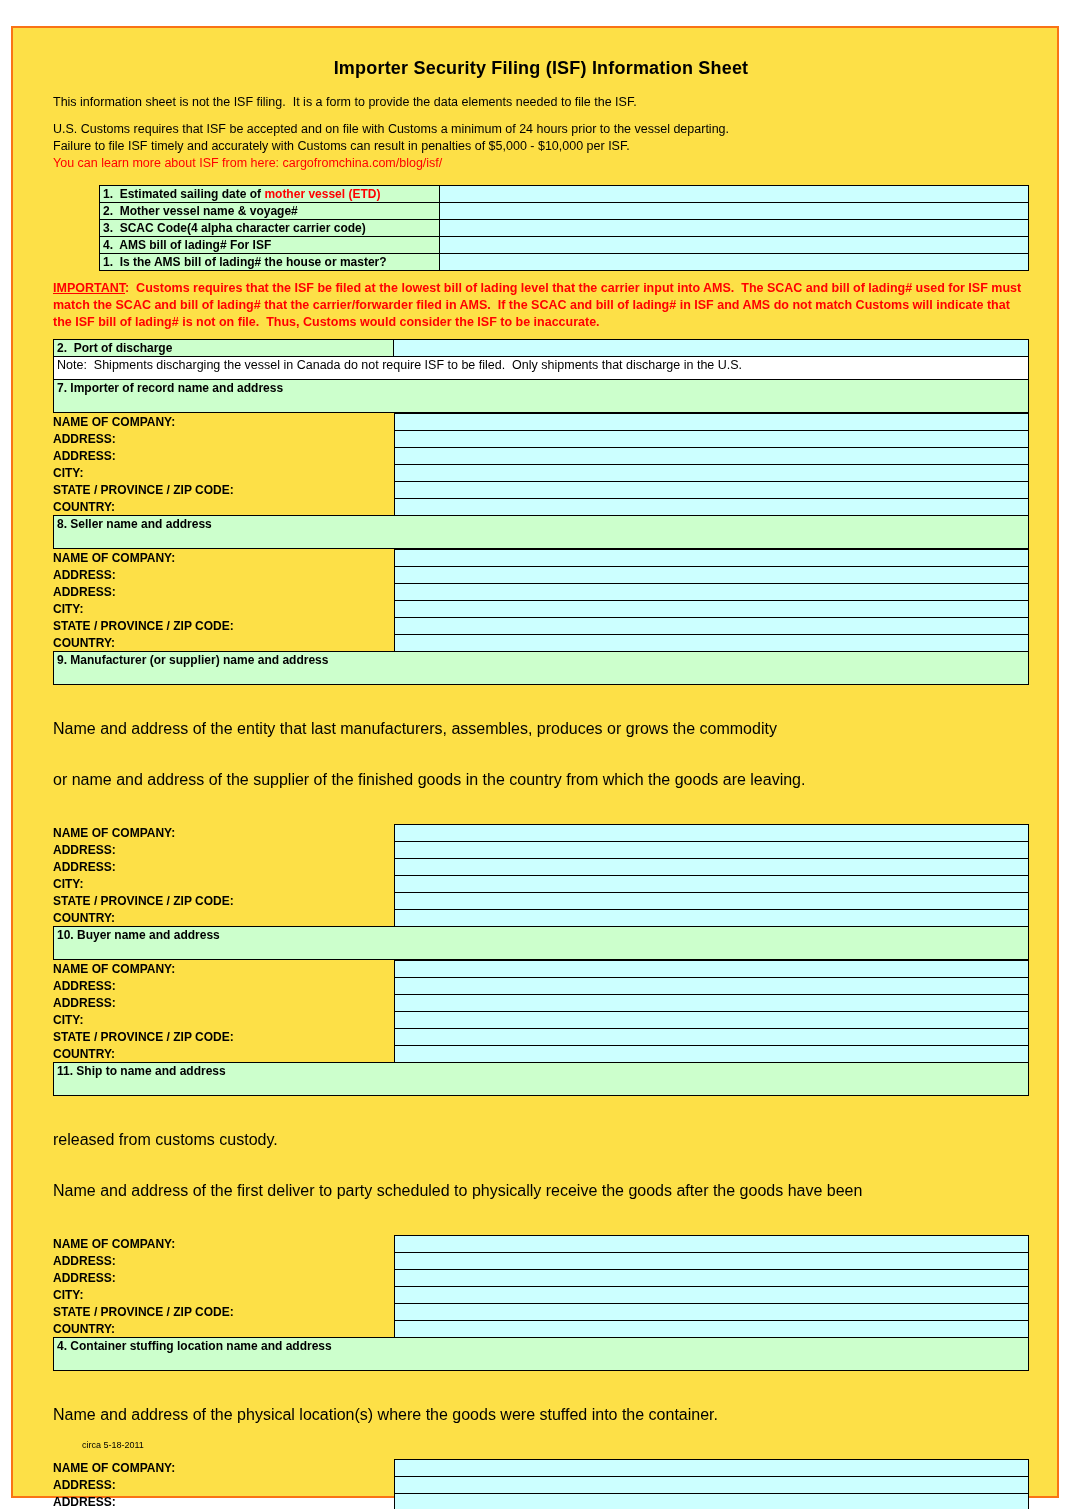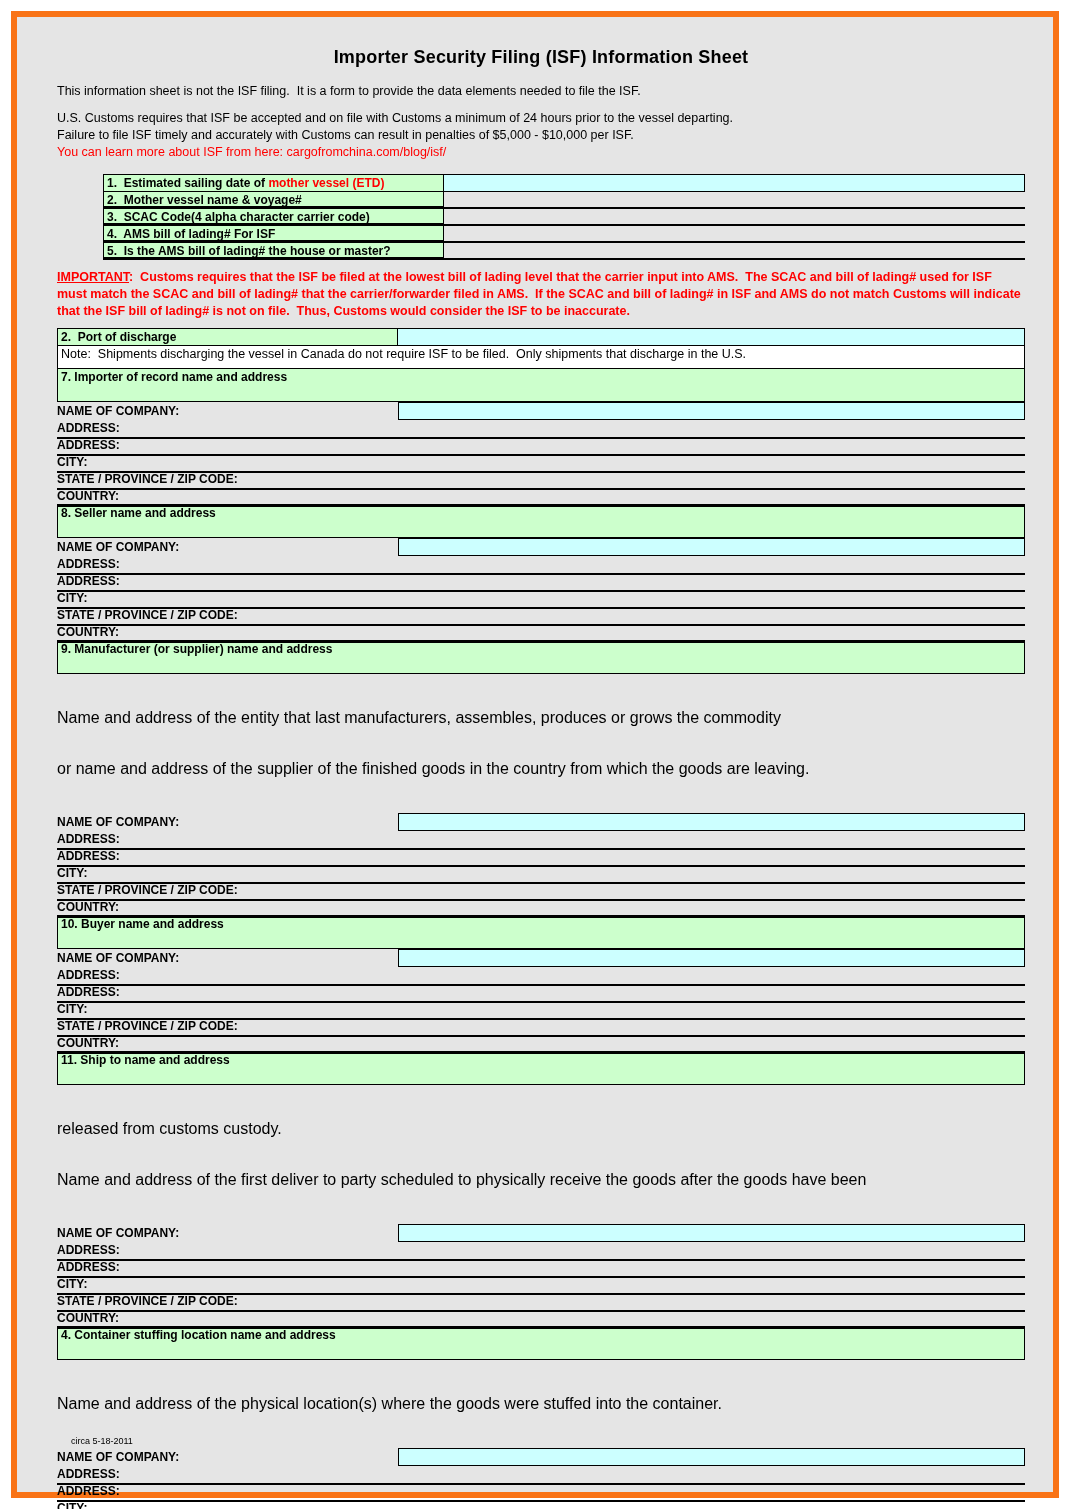--- a/index.html
+++ b/index.html
@@ -1,34 +1,34 @@
 <!DOCTYPE html>
 <html><head>
 <meta charset="utf-8">
 <style>
   * { box-sizing: border-box; margin: 0; padding: 0; }
   html, body { background: #ffffff; }
   body {
     width: 1070px; height: 1509px; position: relative; overflow: hidden;
     font-family: "Liberation Sans", "DejaVu Sans", sans-serif; color: #000;
   }
-  .frame { position: absolute; inset: 11px; border: 6px solid #f97316; background: #e5e5e5; }
+  .frame { position: absolute; inset: 11px; border: 2px solid #f97316; background: #fde047; margin-top: 15px; }
   .content { padding: 30px 28px 0 40px; }
 
   .title { text-align: center; font-size: 18px; font-weight: bold; letter-spacing: 0.2px; }
   .site-link { display: block; text-align: center; font-size: 14px; font-weight: bold;
                color: #1769AA; text-decoration: none; margin-top: 3px; }
 
   .intro { margin-top: 15px; font-size: 12.5px; }
   .line { line-height: 17px; white-space: pre-wrap; }
   .gap10 { height: 10px; }
   .red { color: #FF0000; }
 
   .form-top { margin-top: 13px; padding-left: 46px; }
-  .stack > * + * { margin-top: -1px; flex-direction: column; }
+  .stack > * + * { margin-top: -1px; }
 
   .row { display: flex; height: 18px; }
   .cell { border: 1px solid #000; }
   .glabel { width: 341px; background: #CCFFCC; font-weight: bold; font-size: 12px;
             line-height: 16px; padding: 0 3px; white-space: pre; overflow: hidden; }
   .ginput { flex: 1; background: #CCFFFF; border: 1px solid #000; border-left: none;
             font-size: 12px; line-height: 16px; padding: 0 3px; }
 
   .alabel { width: 341px; font-weight: bold; font-size: 12px; line-height: 18px;
             text-align: left; padding-right: 6px; white-space: pre; }
@@ -38,21 +38,21 @@
   .sec-header { height: 34px; border: 1px solid #000; background: #CCFFCC; font-weight: bold;
                 font-size: 12px; line-height: 16px; padding: 0 3px; white-space: pre; overflow: hidden; }
   .note-row { height: 24px; border: 1px solid #000; background: #fff; font-size: 12.5px;
               line-height: 16px; padding: 0 3px; white-space: pre; overflow: hidden; }
   .sec-note { font-size: 16px; line-height: 17px; white-space: pre-wrap; padding: 1px 0 2px 0; }
 
   .important { margin: 9px 0 8px 0; color: #FF0000; font-weight: bold; font-size: 12.5px;
                line-height: 17px; white-space: pre-wrap; }
   .important .ul { text-decoration: underline; }
 
-  .footer { position: absolute; left: 54px; bottom: 46px; font-size: 9px; }
+  .footer { position: absolute; left: 69px; bottom: 46px; font-size: 9px; }
 </style>
 </head>
 <body>
 
 <div class="frame">
   <div class="content">
 
     <div class="title">Importer Security Filing (ISF) Information Sheet</div>
 
     <div class="intro">
@@ -74,21 +74,21 @@
       </div>
       <div class="row">
         <div class="cell glabel"><span>3.  SCAC Code(4 alpha character carrier code)</span></div>
         <div class="ginput"></div>
       </div>
       <div class="row">
         <div class="cell glabel"><span>4.  AMS bill of lading# For ISF</span></div>
         <div class="ginput"></div>
       </div>
       <div class="row">
-        <div class="cell glabel"><span>5.  Is the AMS bill of lading# the house or master?</span></div>
+        <div class="cell glabel"><span>1.  Is the AMS bill of lading# the house or master?</span></div>
         <div class="ginput"></div>
       </div>
     </div>
 
     <div class="important"><span class="ul">IMPORTANT</span><span>:  Customs requires that the ISF be filed at the lowest bill of lading level that the carrier input into AMS.  The SCAC and bill of lading# used for ISF must match the SCAC and bill of lading# that the carrier/forwarder filed in AMS.  If the SCAC and bill of lading# in ISF and AMS do not match Customs will indicate that the ISF bill of lading# is not on file.  Thus, Customs would consider the ISF to be inaccurate.</span></div>
 
     <div class="stack">
 
       <div class="row">
         <div class="cell glabel"><span>2.  Port of discharge</span></div>

